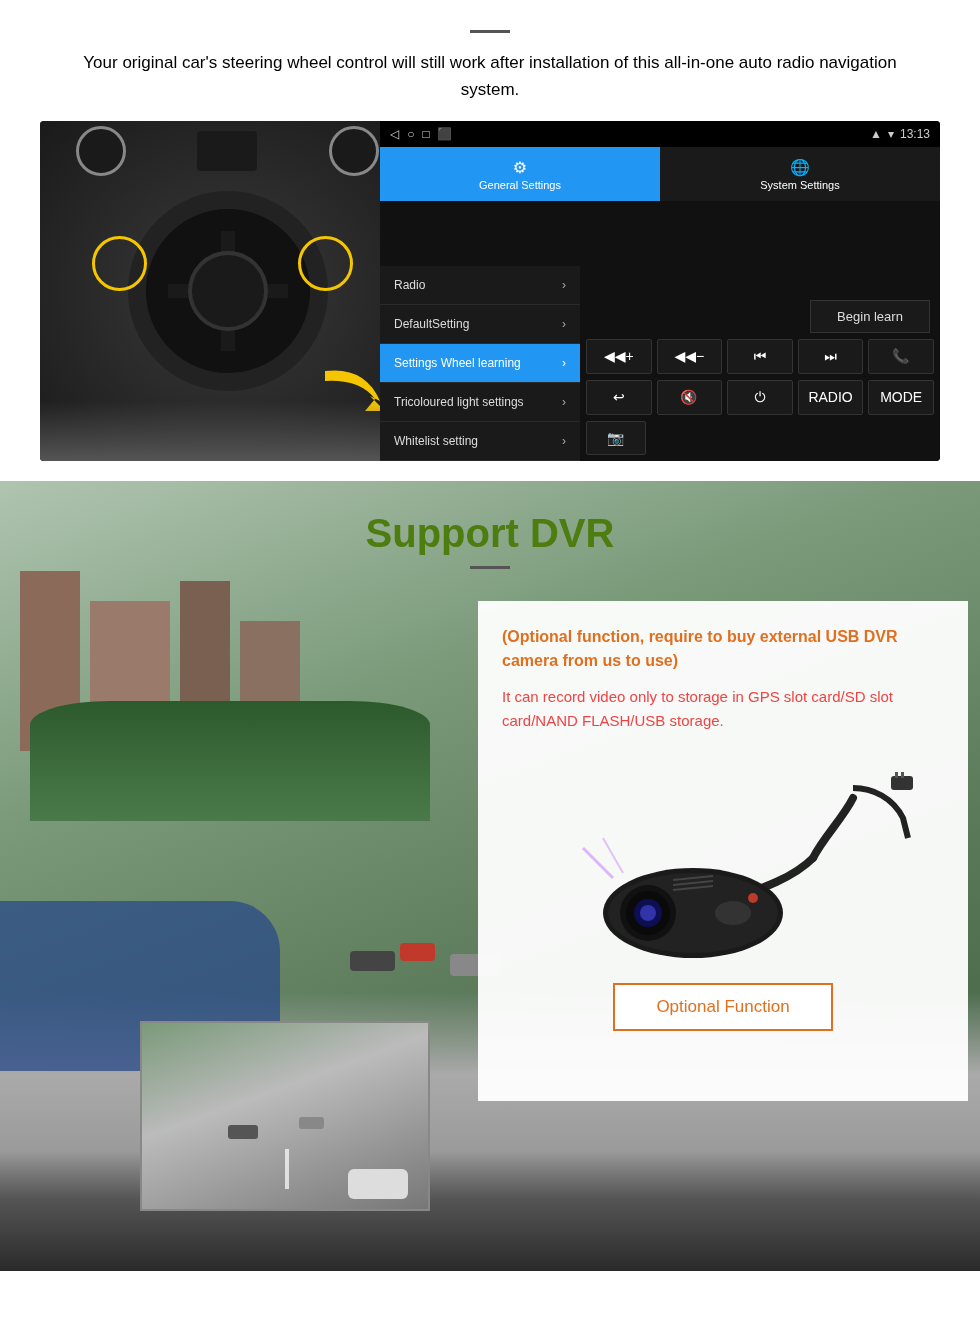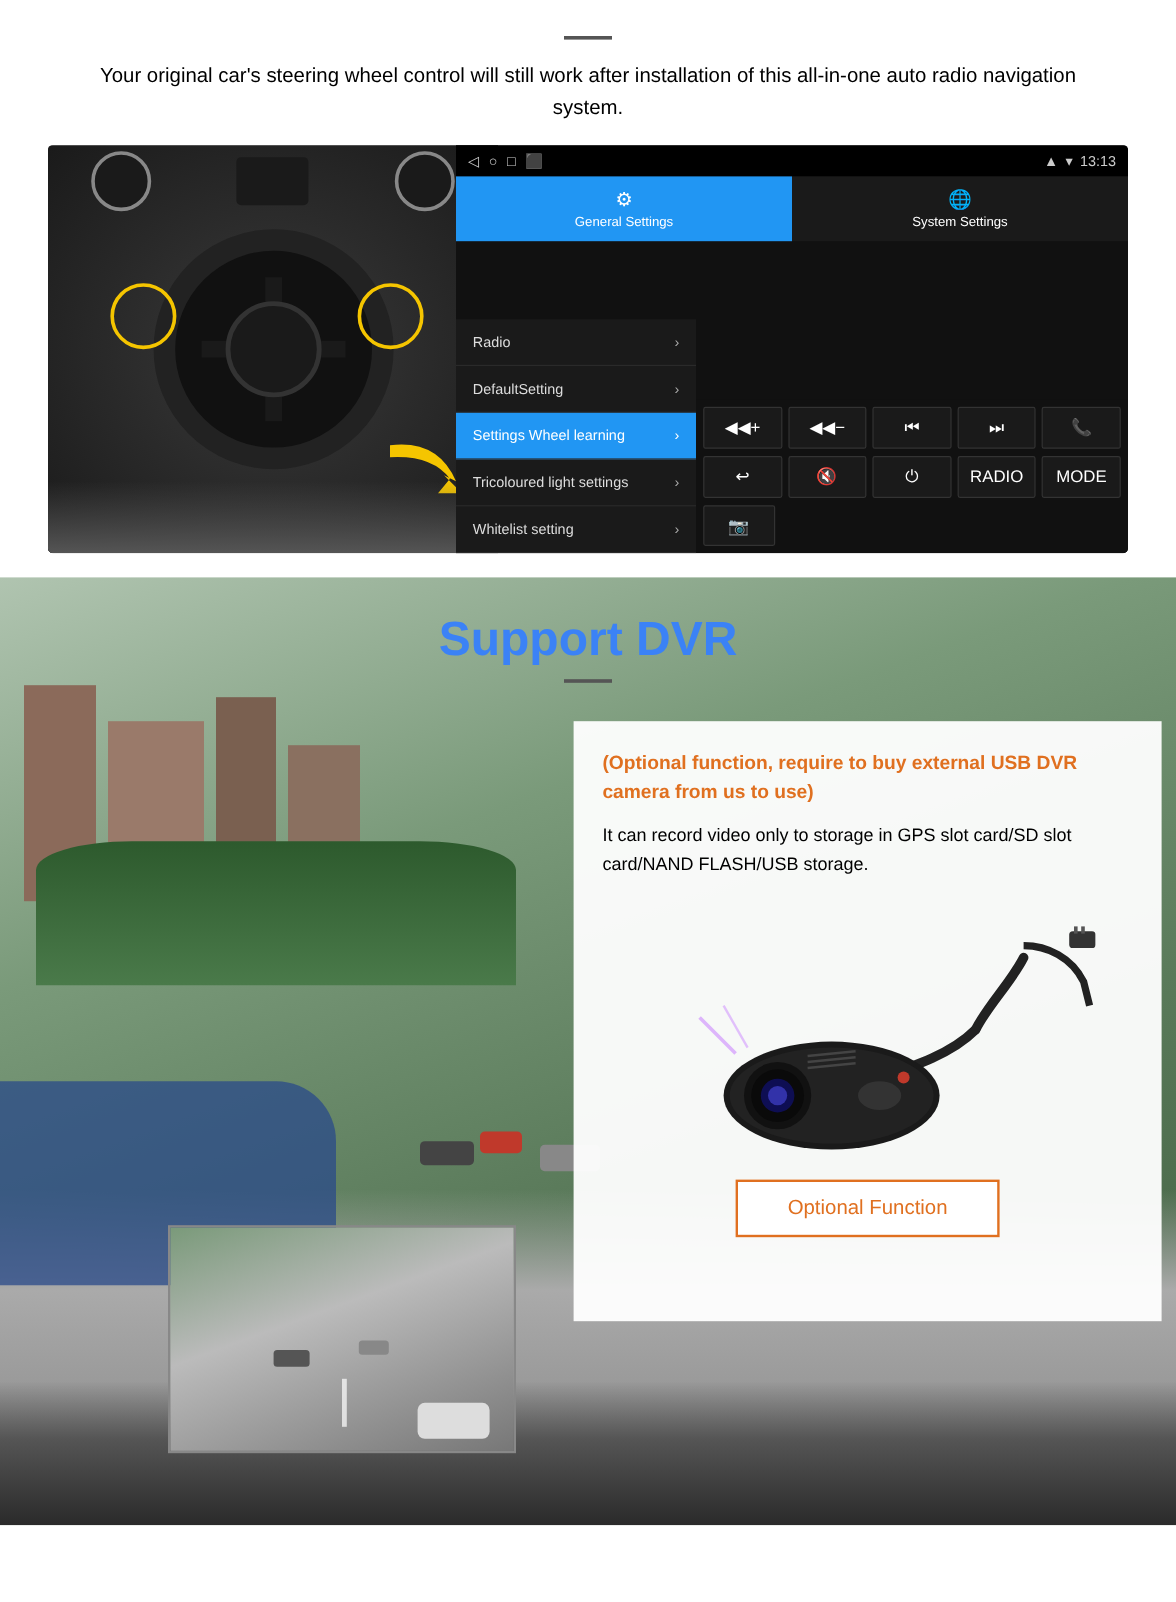--- a/index.html
+++ b/index.html
@@ -294,21 +294,21 @@
     .dvr-title-area {
       position: absolute;
       top: 30px;
       left: 0; right: 0;
       text-align: center;
       z-index: 10;
     }
     .dvr-title {
       font-size: 40px;
       font-weight: 900;
-      color: #3b82f6;
+      color: #4d7c0f;
     }
     .dvr-divider {
       width: 40px;
       height: 3px;
       background: #555;
       margin: 10px auto 0 auto;
     }
 
     
     .dvr-info-box {
@@ -323,21 +323,21 @@
     }
     .dvr-optional-text {
       font-size: 16px;
       color: #e07020;
       font-weight: bold;
       line-height: 1.5;
       margin-bottom: 12px;
     }
     .dvr-desc-text {
       font-size: 15px;
-      color: #000000;
+      color: #ef4444;
       line-height: 1.6;
       margin-bottom: 20px;
     }
     .dvr-camera-img {
       width: 100%;
       height: 220px;
       display: flex;
       align-items: center;
       justify-content: center;
       position: relative;
@@ -470,20 +470,23 @@
             <span class="menu-chevron">›</span>
           </div>
           <div class="menu-item">
             <span class="menu-item-text">Whitelist setting</span>
             <span class="menu-chevron">›</span>
           </div>
         </div>
 
         <div class="control-area">
 
+          <div class="begin-learn-row">
+            <div class="begin-learn-btn">Begin learn</div>
+          </div>
 
           <div class="ctrl-row">
             <div class="ctrl-btn">◀◀+</div>
             <div class="ctrl-btn">◀◀−</div>
             <div class="ctrl-btn">⏮</div>
             <div class="ctrl-btn">⏭</div>
             <div class="ctrl-btn">📞</div>
           </div>
 
           <div class="ctrl-row">

